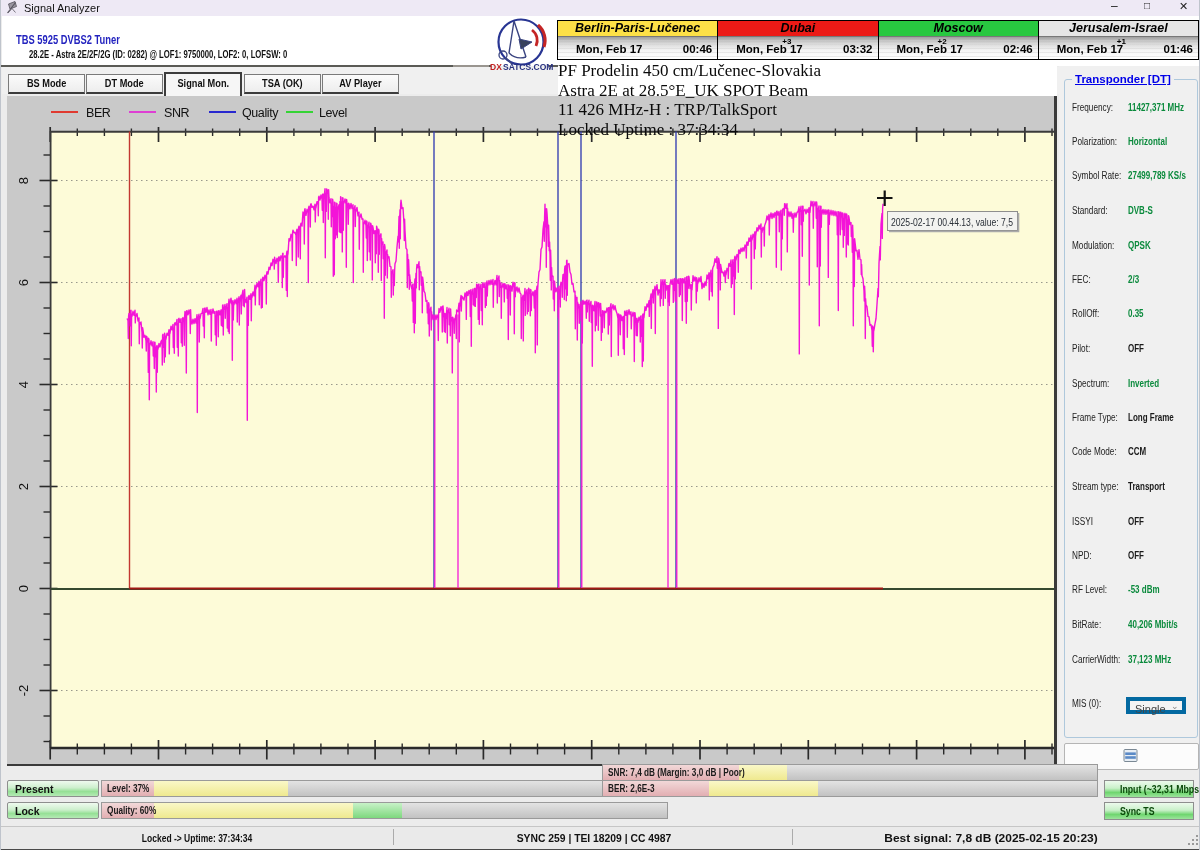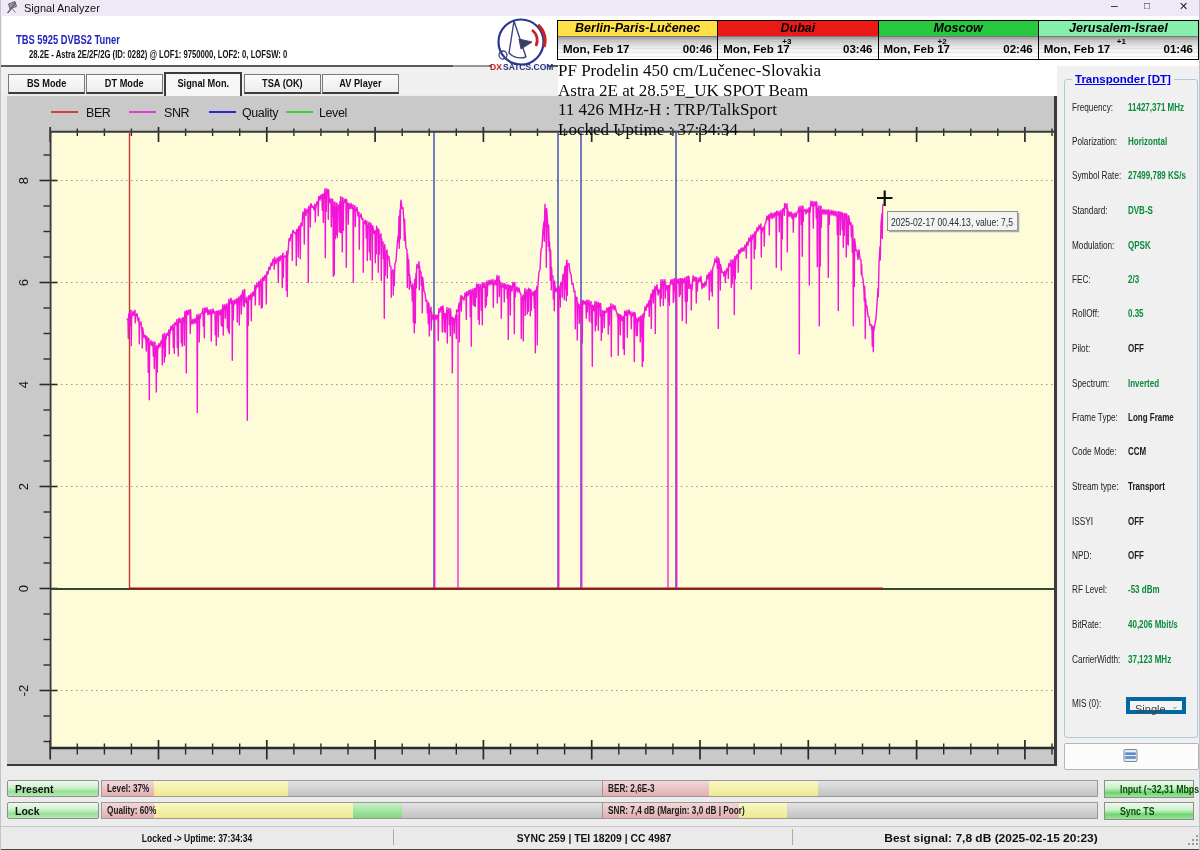--- a/index.html
+++ b/index.html
@@ -38,21 +38,21 @@
 #clocks{left:556px;top:20px;width:640px;height:38px;border:1px solid #000;background:#fff;z-index:6;display:flex;}
 .clock{flex:1 1 0;border-right:1px solid #000;display:flex;flex-direction:column;}
 .clock:last-child{border-right:none;}
 .chead{height:15px;font-size:12.5px;font-weight:bold;font-style:italic;text-align:center;
  line-height:15px;color:#000;border-bottom:1px solid #777;}
 .cbody{height:22px;position:relative;
  background:repeating-linear-gradient(#FFFFFF 0 2px,#EFEFEF 2px 4px),linear-gradient(#9a9a9a, #e8e8e8 55%,#ffffff);
  background:linear-gradient(#9F9F9F,#D9D9D9 30%,#F5F5F5 62%,#FFFFFF);}
 .cstripes{position:absolute;left:0;top:0;right:0;bottom:0;
  background:repeating-linear-gradient(rgba(255,255,255,0) 0 3px,rgba(210,210,210,.45) 3px 4px);}
-.cdate{position:absolute;left:5px;top:6px;font-size:11.5px;font-weight:bold;color:#000;}
+.cdate{position:absolute;left:18px;top:6px;font-size:11.5px;font-weight:bold;color:#000;}
 .ctime{position:absolute;right:5px;top:6px;font-size:11.5px;font-weight:bold;color:#000;}
 .coff{position:absolute;top:0px;font-size:8px;font-weight:bold;color:#000;}
 
 #rpanel{left:1058px;top:66px;width:141px;height:700px;background:#F0F0F0;}
 #groupbox{left:1063px;top:79px;width:132px;height:657px;border:1px solid #AEC8DC;border-radius:3px;}
 #gbtitle{left:1071px;top:73px;background:#F0F0F0;padding:0 3px;font-size:11.5px;font-weight:bold;color:#0000E8;z-index:2;text-decoration:underline;}
 .rlabel{left:1071px;font-size:10px;color:#222;white-space:nowrap;transform:scaleX(0.82);transform-origin:0 0;}
 .rval{left:1127px;font-size:10px;font-weight:bold;white-space:nowrap;transform:scaleX(0.8);transform-origin:0 0;}
 .green{color:#0A8A3C;}
 .black{color:#1A1A1A;}
@@ -121,34 +121,34 @@
         <div class="cdate">Mon, Feb 17</div>
         <div class="ctime">00:46</div>
       </div>
     </div>
  <div class="clock">
       <div class="chead" style="background:#EC1A16">Dubai</div>
   <div class="cbody">
         <div class="cstripes"></div>
         <div class="cdate">Mon, Feb 17</div>
         <div class="coff" style="left:64px">+3</div>
-        <div class="ctime">03:46</div>
+        <div class="ctime">03:32</div>
       </div>
     </div>
  <div class="clock">
       <div class="chead" style="background:#28C840">Moscow</div>
   <div class="cbody">
         <div class="cstripes"></div>
         <div class="cdate">Mon, Feb 17</div>
         <div class="coff" style="left:59px">+2</div>
         <div class="ctime">02:46</div>
       </div>
     </div>
  <div class="clock">
-      <div class="chead" style="background:#86efac">Jerusalem-Israel</div>
+      <div class="chead" style="background:#e5e5e5">Jerusalem-Israel</div>
   <div class="cbody">
         <div class="cstripes"></div>
         <div class="cdate">Mon, Feb 17</div>
         <div class="coff" style="left:78px">+1</div>
         <div class="ctime">01:46</div>
       </div>
     </div>
 </div>
 
 <div class="abs" id="tabrow"></div>
@@ -367,21 +367,21 @@
  <div class="pinkseg" style="width:52px"></div>
  <div class="yellowseg" style="left:52px;width:199px"></div>
  <div class="greenseg" style="left:251px;width:49px"></div>
  <div class="glabel">Quality: 60%</div>
   </div>
 <div class="abs gbar" style="left:601px;top:780px;width:496px">
  <div class="pinkseg" style="width:106px"></div>
  <div class="yellowseg" style="left:106px;width:109px"></div>
  <div class="glabel">BER: 2,6E-3</div>
   </div>
-<div class="abs gbar" style="left:601px;top:802px;width:496px">
+<div class="abs gbar" style="left:601px;top:764px;width:496px">
  <div class="pinkseg" style="width:136px"></div>
  <div class="yellowseg" style="left:136px;width:48px"></div>
  <div class="glabel">SNR: 7,4 dB (Margin: 3,0 dB | Poor)</div>
   </div>
 
 <div class="abs inbar" style="top:780px"><span class="ibt">Input (~32,31 Mbps)</span></div>
 <div class="abs inbar" style="top:802px"><span class="ibt">Sync TS</span></div>
 
 <div class="abs" id="statusbar"></div>
 <div class="abs stext" style="left:46px;width:300px;transform:scaleX(0.81)">Locked -&gt; Uptime: 37:34:34</div>

